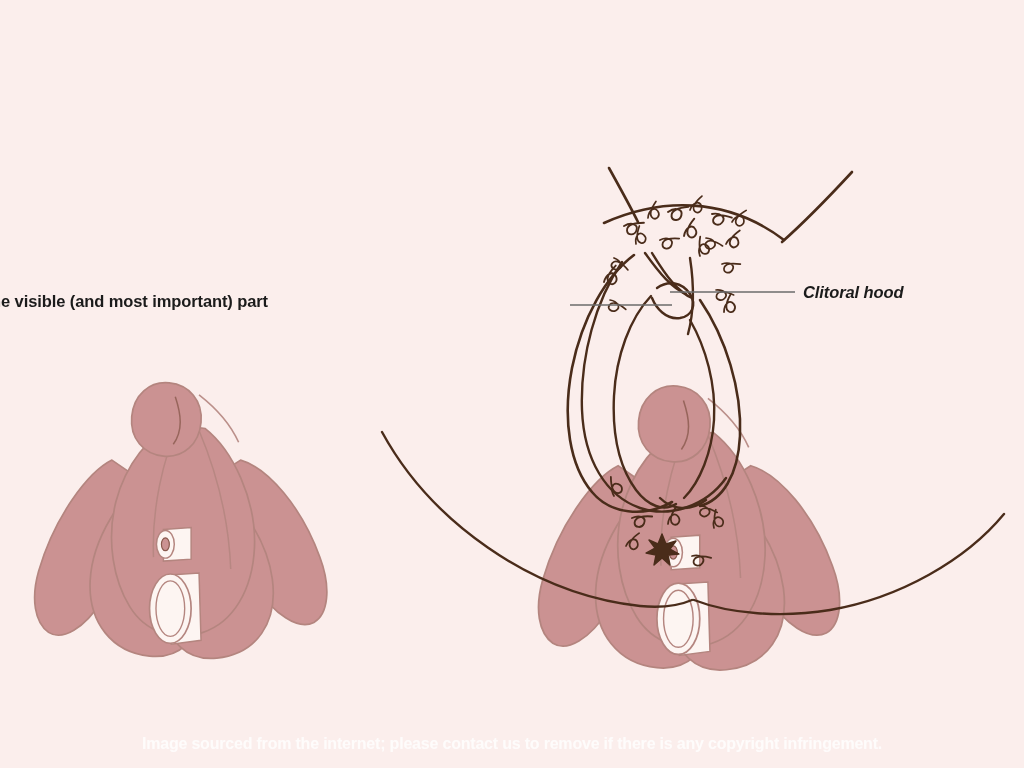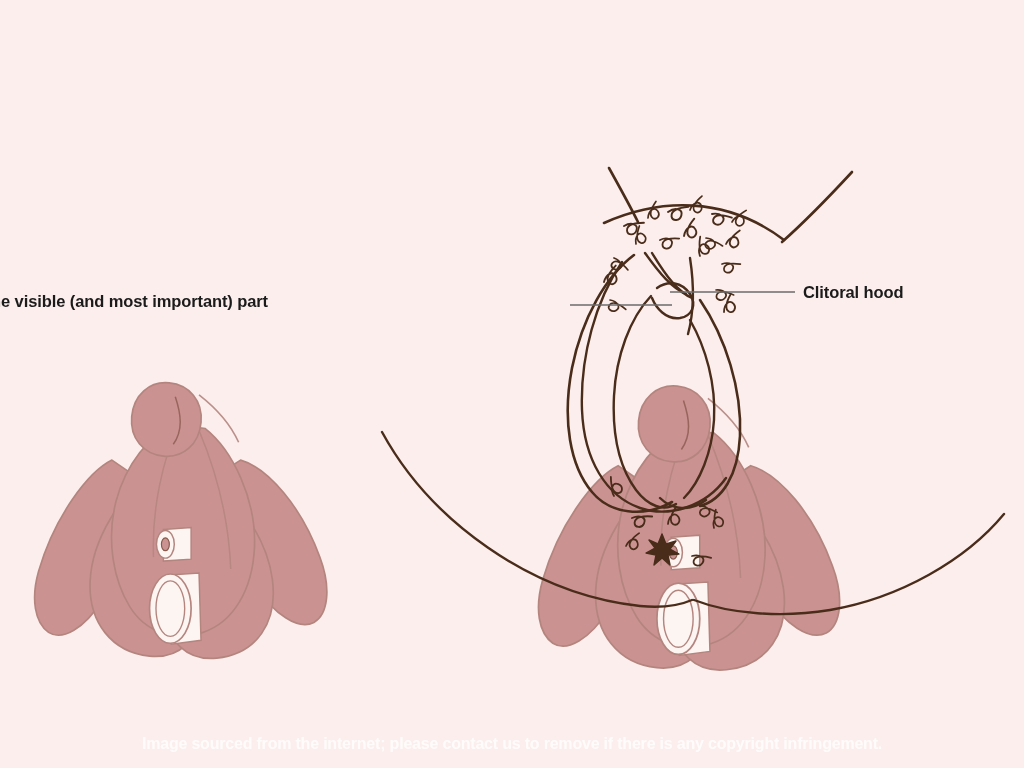--- a/index.html
+++ b/index.html
@@ -32,20 +32,21 @@
     white-space: nowrap;
     line-height: 1;
   }
   #label-visible-part {
     left: 268px;
     top: 293px;
   }
   #label-clitoral-hood {
     left: 803px;
     top: 284px;
+    font-style: italic;
   }
   #watermark {
     position: absolute;
     left: 0;
     right: 0;
     top: 735px;
     text-align: center;
     font-size: 16px;
     font-weight: 600;
     letter-spacing: -0.2px;

